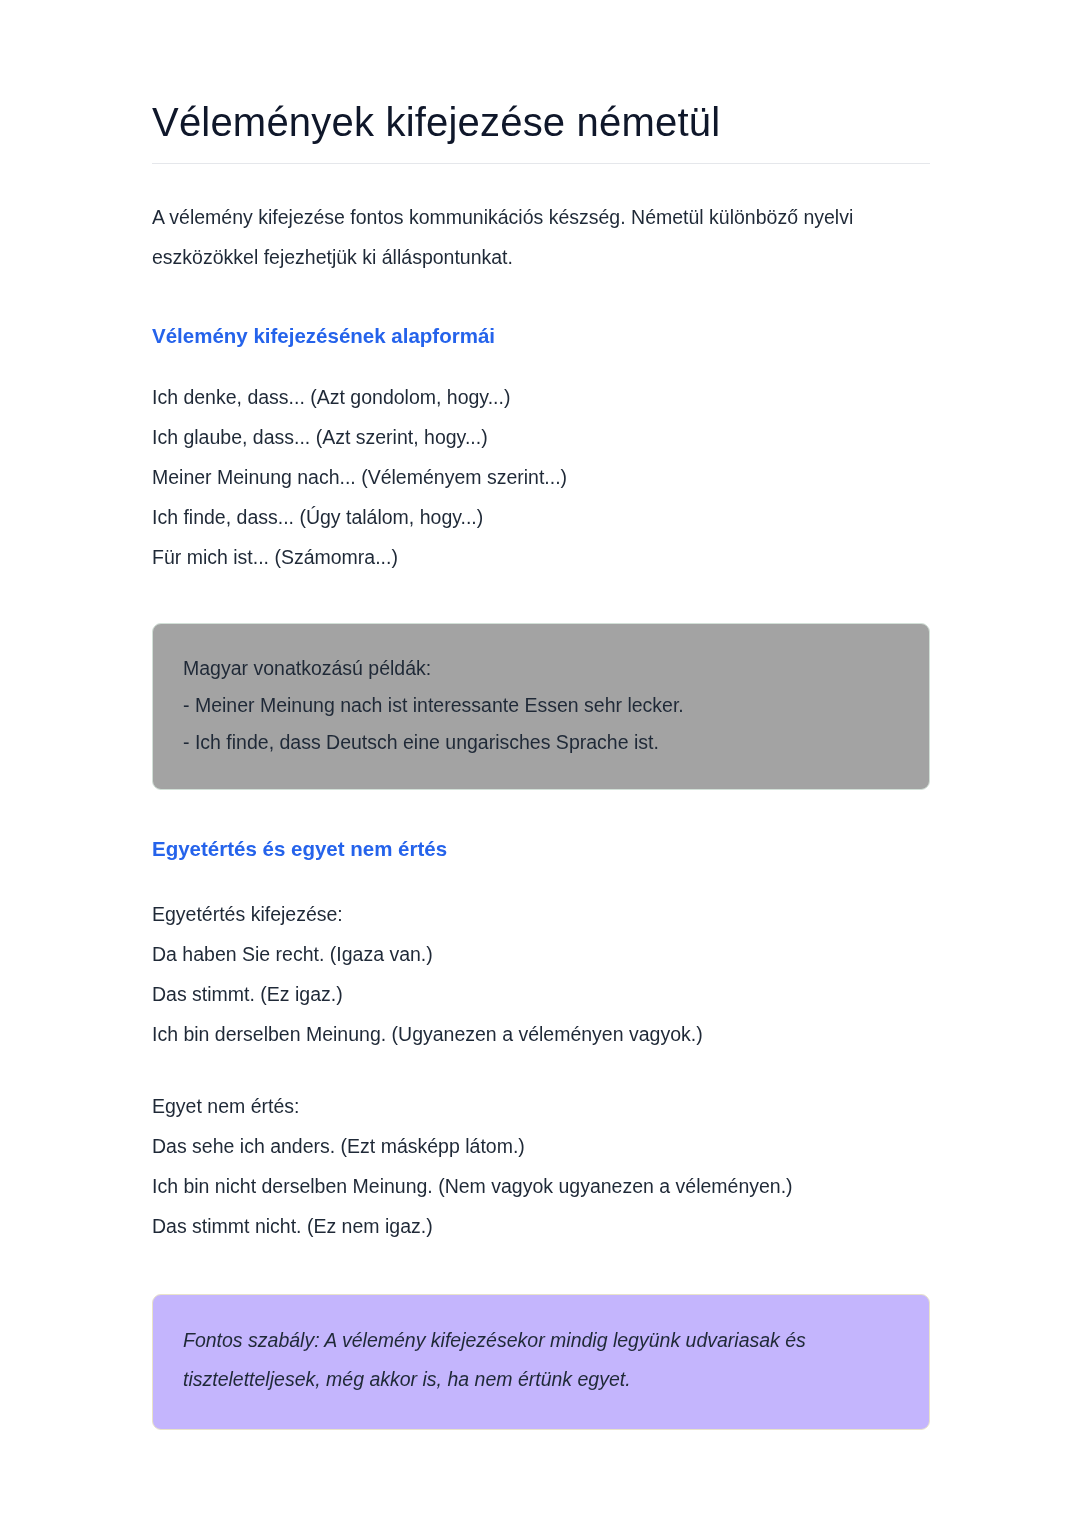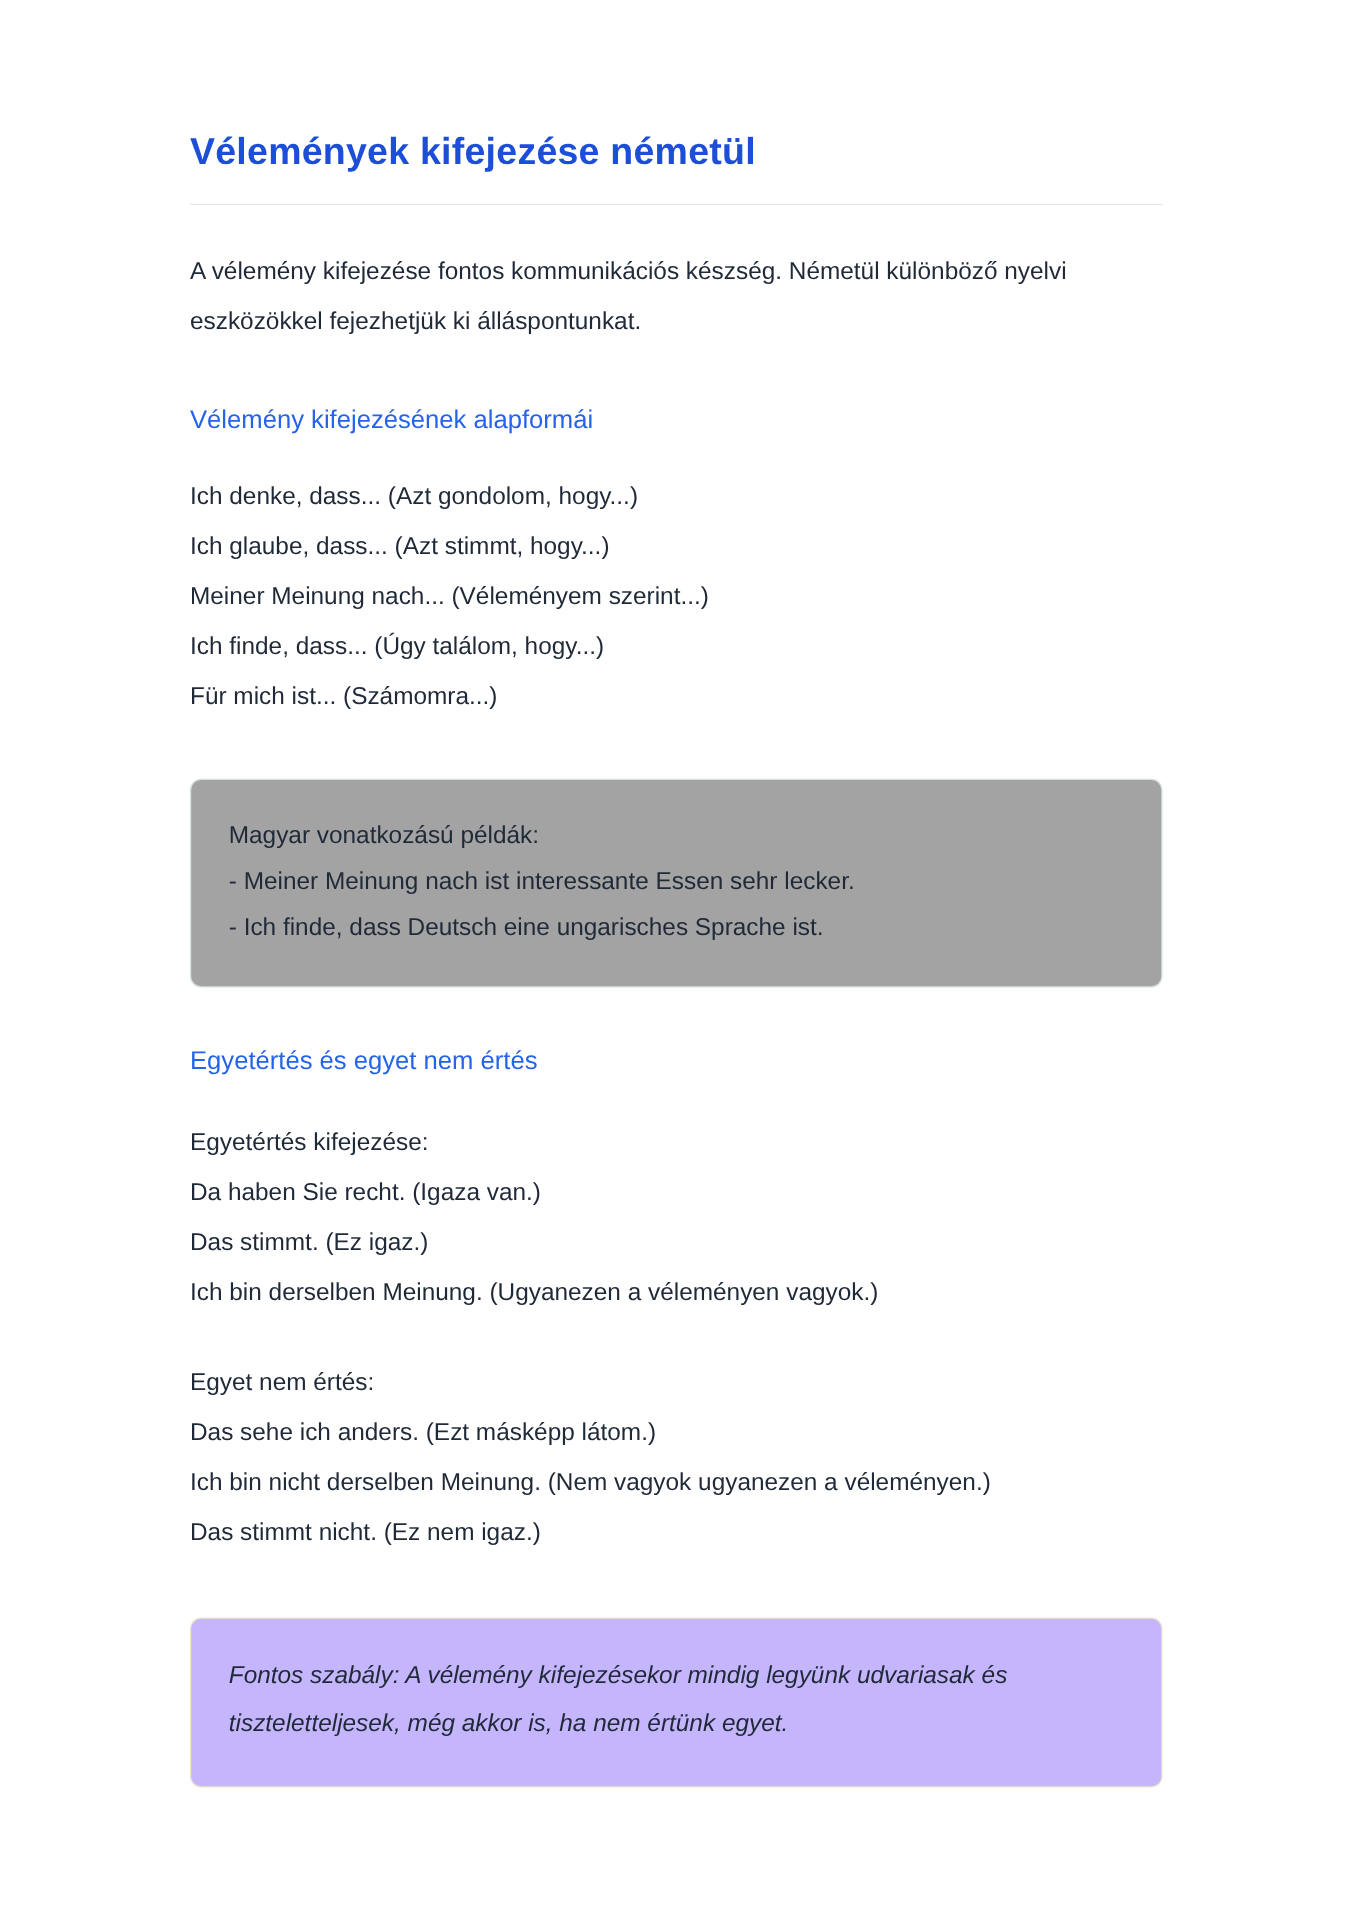--- a/index.html
+++ b/index.html
@@ -14,40 +14,40 @@
     background: #ffffff;
     position: relative;
     overflow: hidden;
   }
   .content {
     width: 778px;
     margin-left: 152px;
     padding-top: 104px;
   }
   .doc-title {
-    color: #1d4ed8;
-    font-size: 30px;
-    font-weight: 700;
+    color: #0f172a;
+    font-size: 40px;
+    font-weight: 400;
     letter-spacing: 0.2px;
     line-height: 36px;
   }
   .divider {
     border: none;
     border-top: 1px solid #e5e7eb;
     margin: 23px 0 0 0;
   }
   .intro {
     margin-top: 33px;
     font-size: 19.5px;
     line-height: 40px;
   }
   .section-heading {
     color: #2563eb;
     font-size: 20.5px;
-    font-weight: 400;
+    font-weight: 700;
     margin-top: 46px;
     line-height: 26px;
   }
   .phrase-list {
     margin-top: 28px;
     font-size: 19.5px;
   }
   .phrase-list .line { line-height: 40px; }
   .example-box {
     margin-top: 46px;
@@ -82,21 +82,21 @@
 
     <h1 class="doc-title">Vélemények kifejezése németül</h1>
     <hr class="divider">
 
     <p class="intro">A vélemény kifejezése fontos kommunikációs készség. Németül különböző nyelvi eszközökkel fejezhetjük ki álláspontunkat.</p>
 
     <h3 class="section-heading">Vélemény kifejezésének alapformái</h3>
 
     <div class="phrase-list">
         <div class="line">Ich denke, dass... (Azt gondolom, hogy...)</div>
-        <div class="line">Ich glaube, dass... (Azt stimmt, hogy...)</div>
+        <div class="line">Ich glaube, dass... (Azt szerint, hogy...)</div>
         <div class="line">Meiner Meinung nach... (Véleményem szerint...)</div>
         <div class="line">Ich finde, dass... (Úgy találom, hogy...)</div>
         <div class="line">Für mich ist... (Számomra...)</div>
       </div>
 
     <div class="example-box">
       <div class="line">Magyar vonatkozású példák:</div>
       <div>
           <div class="line">- Meiner Meinung nach ist interessante Essen sehr lecker.</div>
           <div class="line">- Ich finde, dass Deutsch eine ungarisches Sprache ist.</div>

